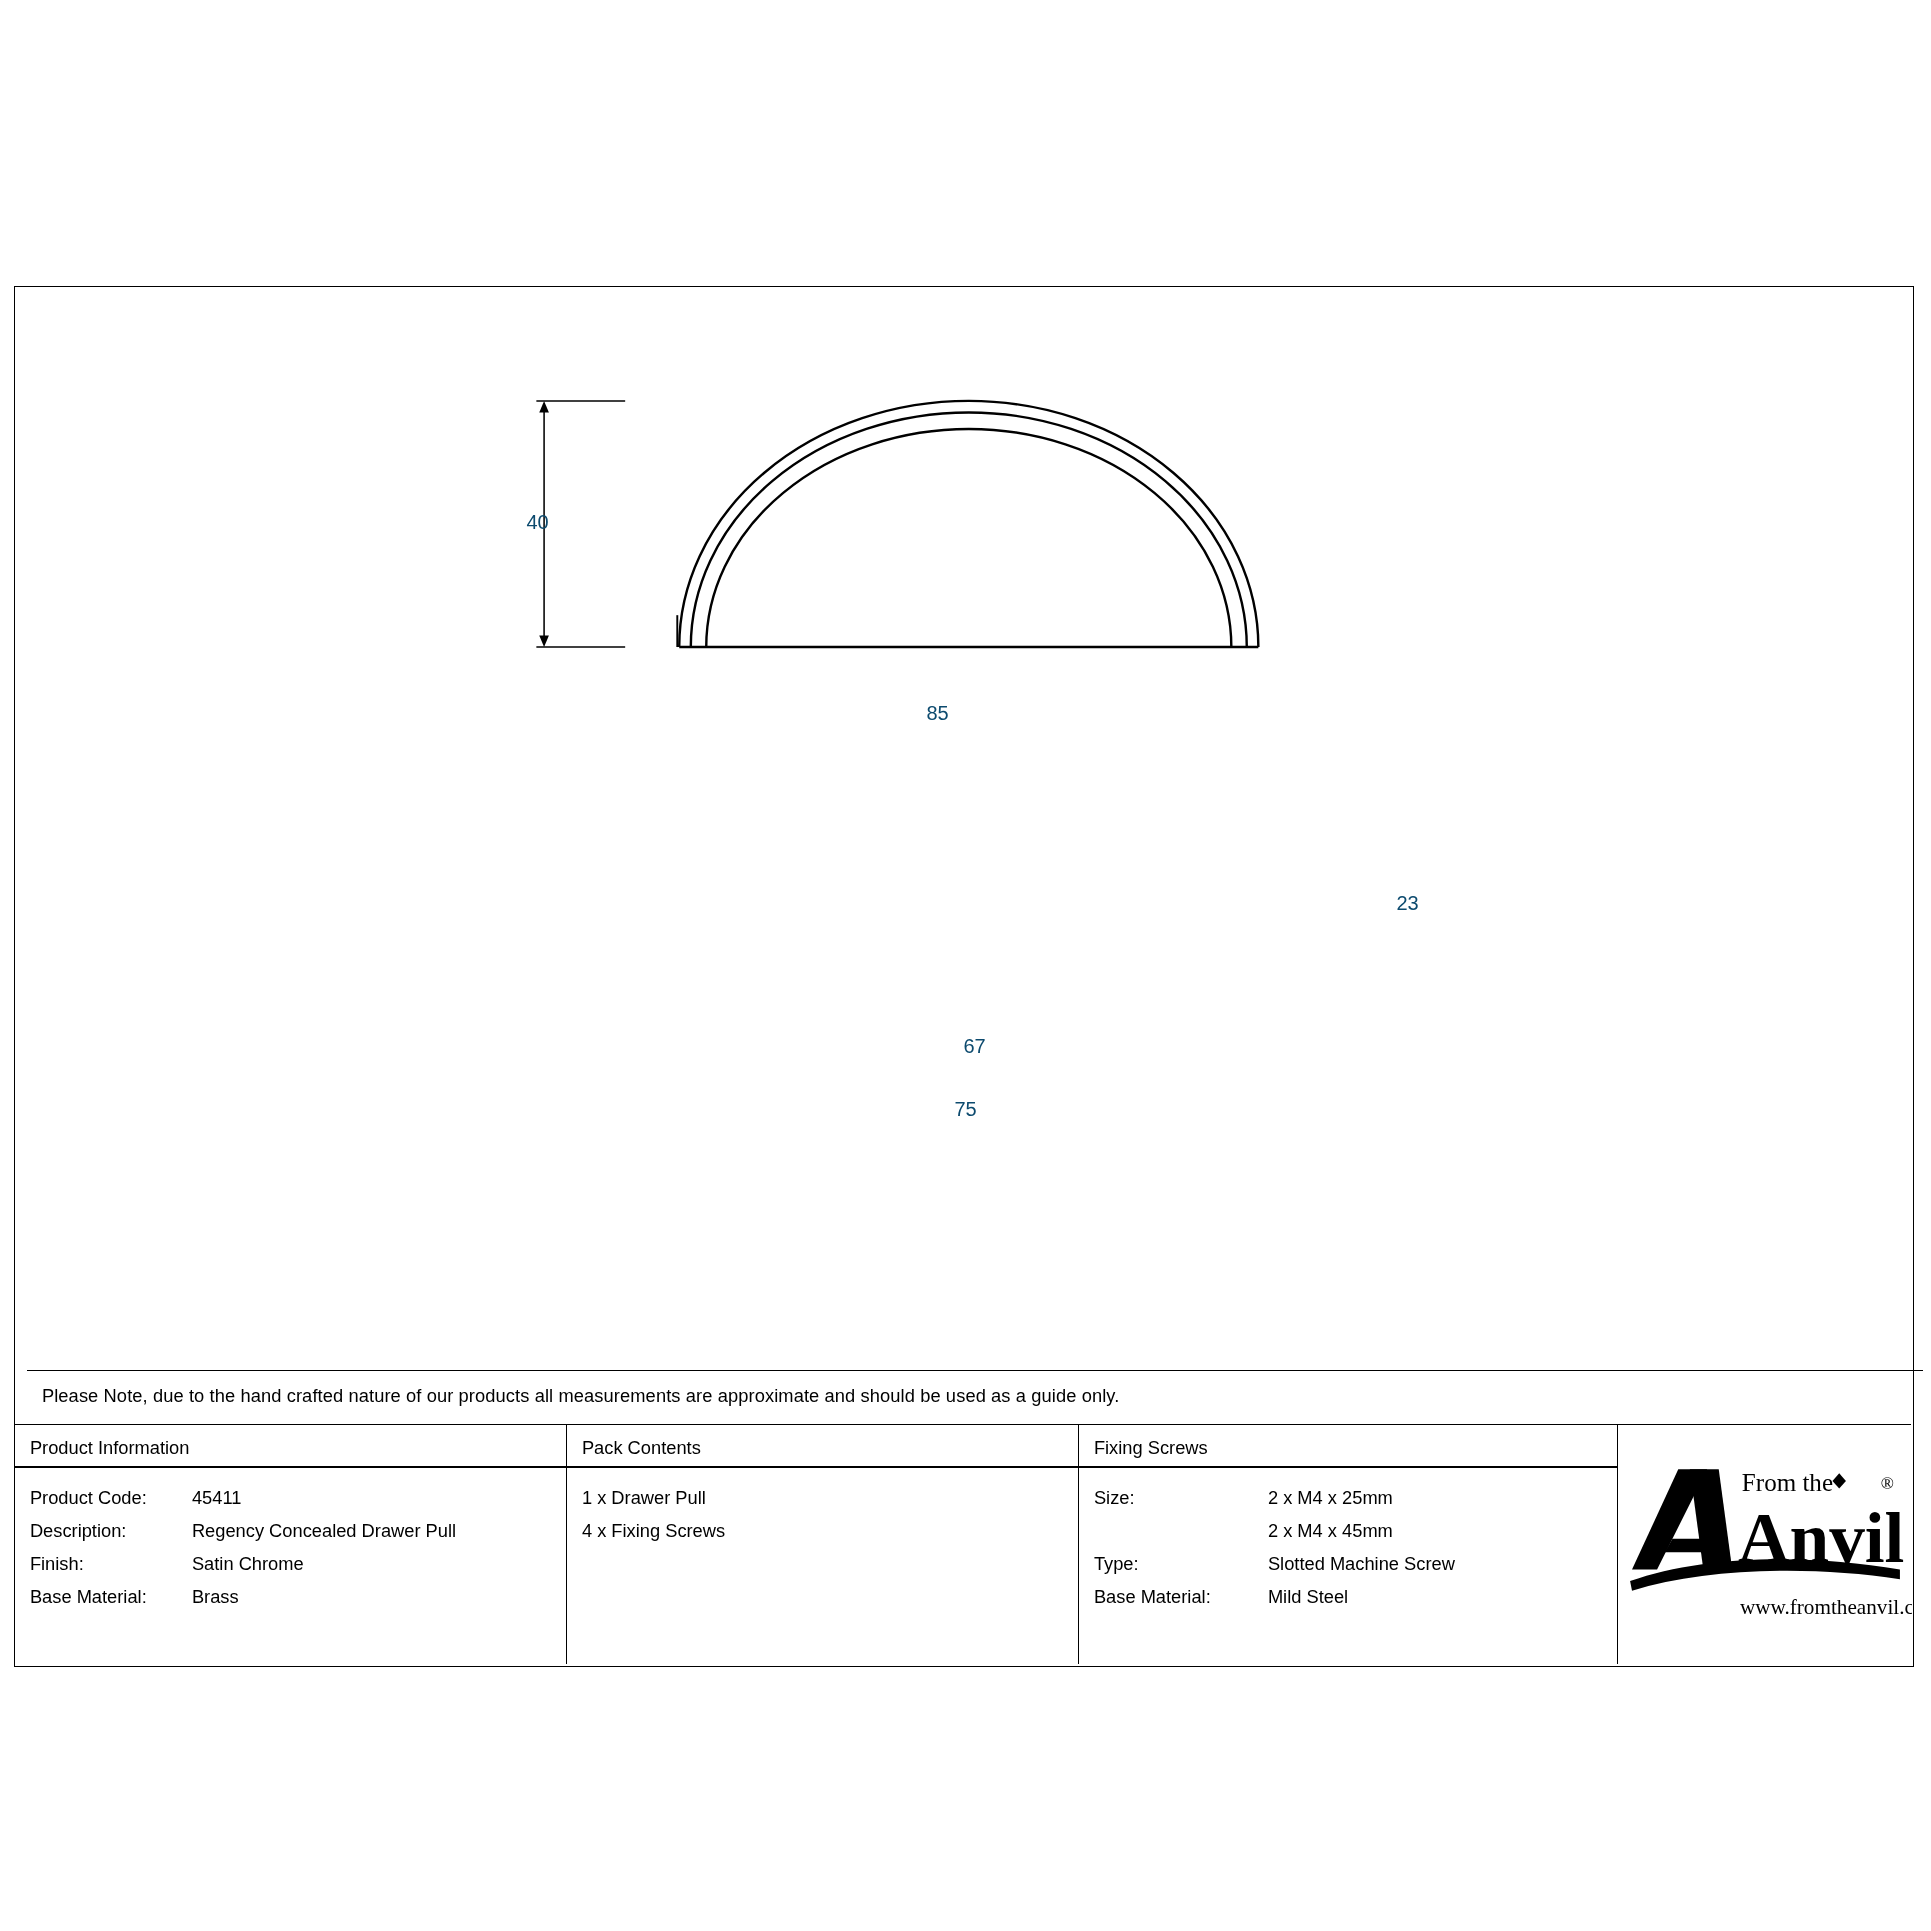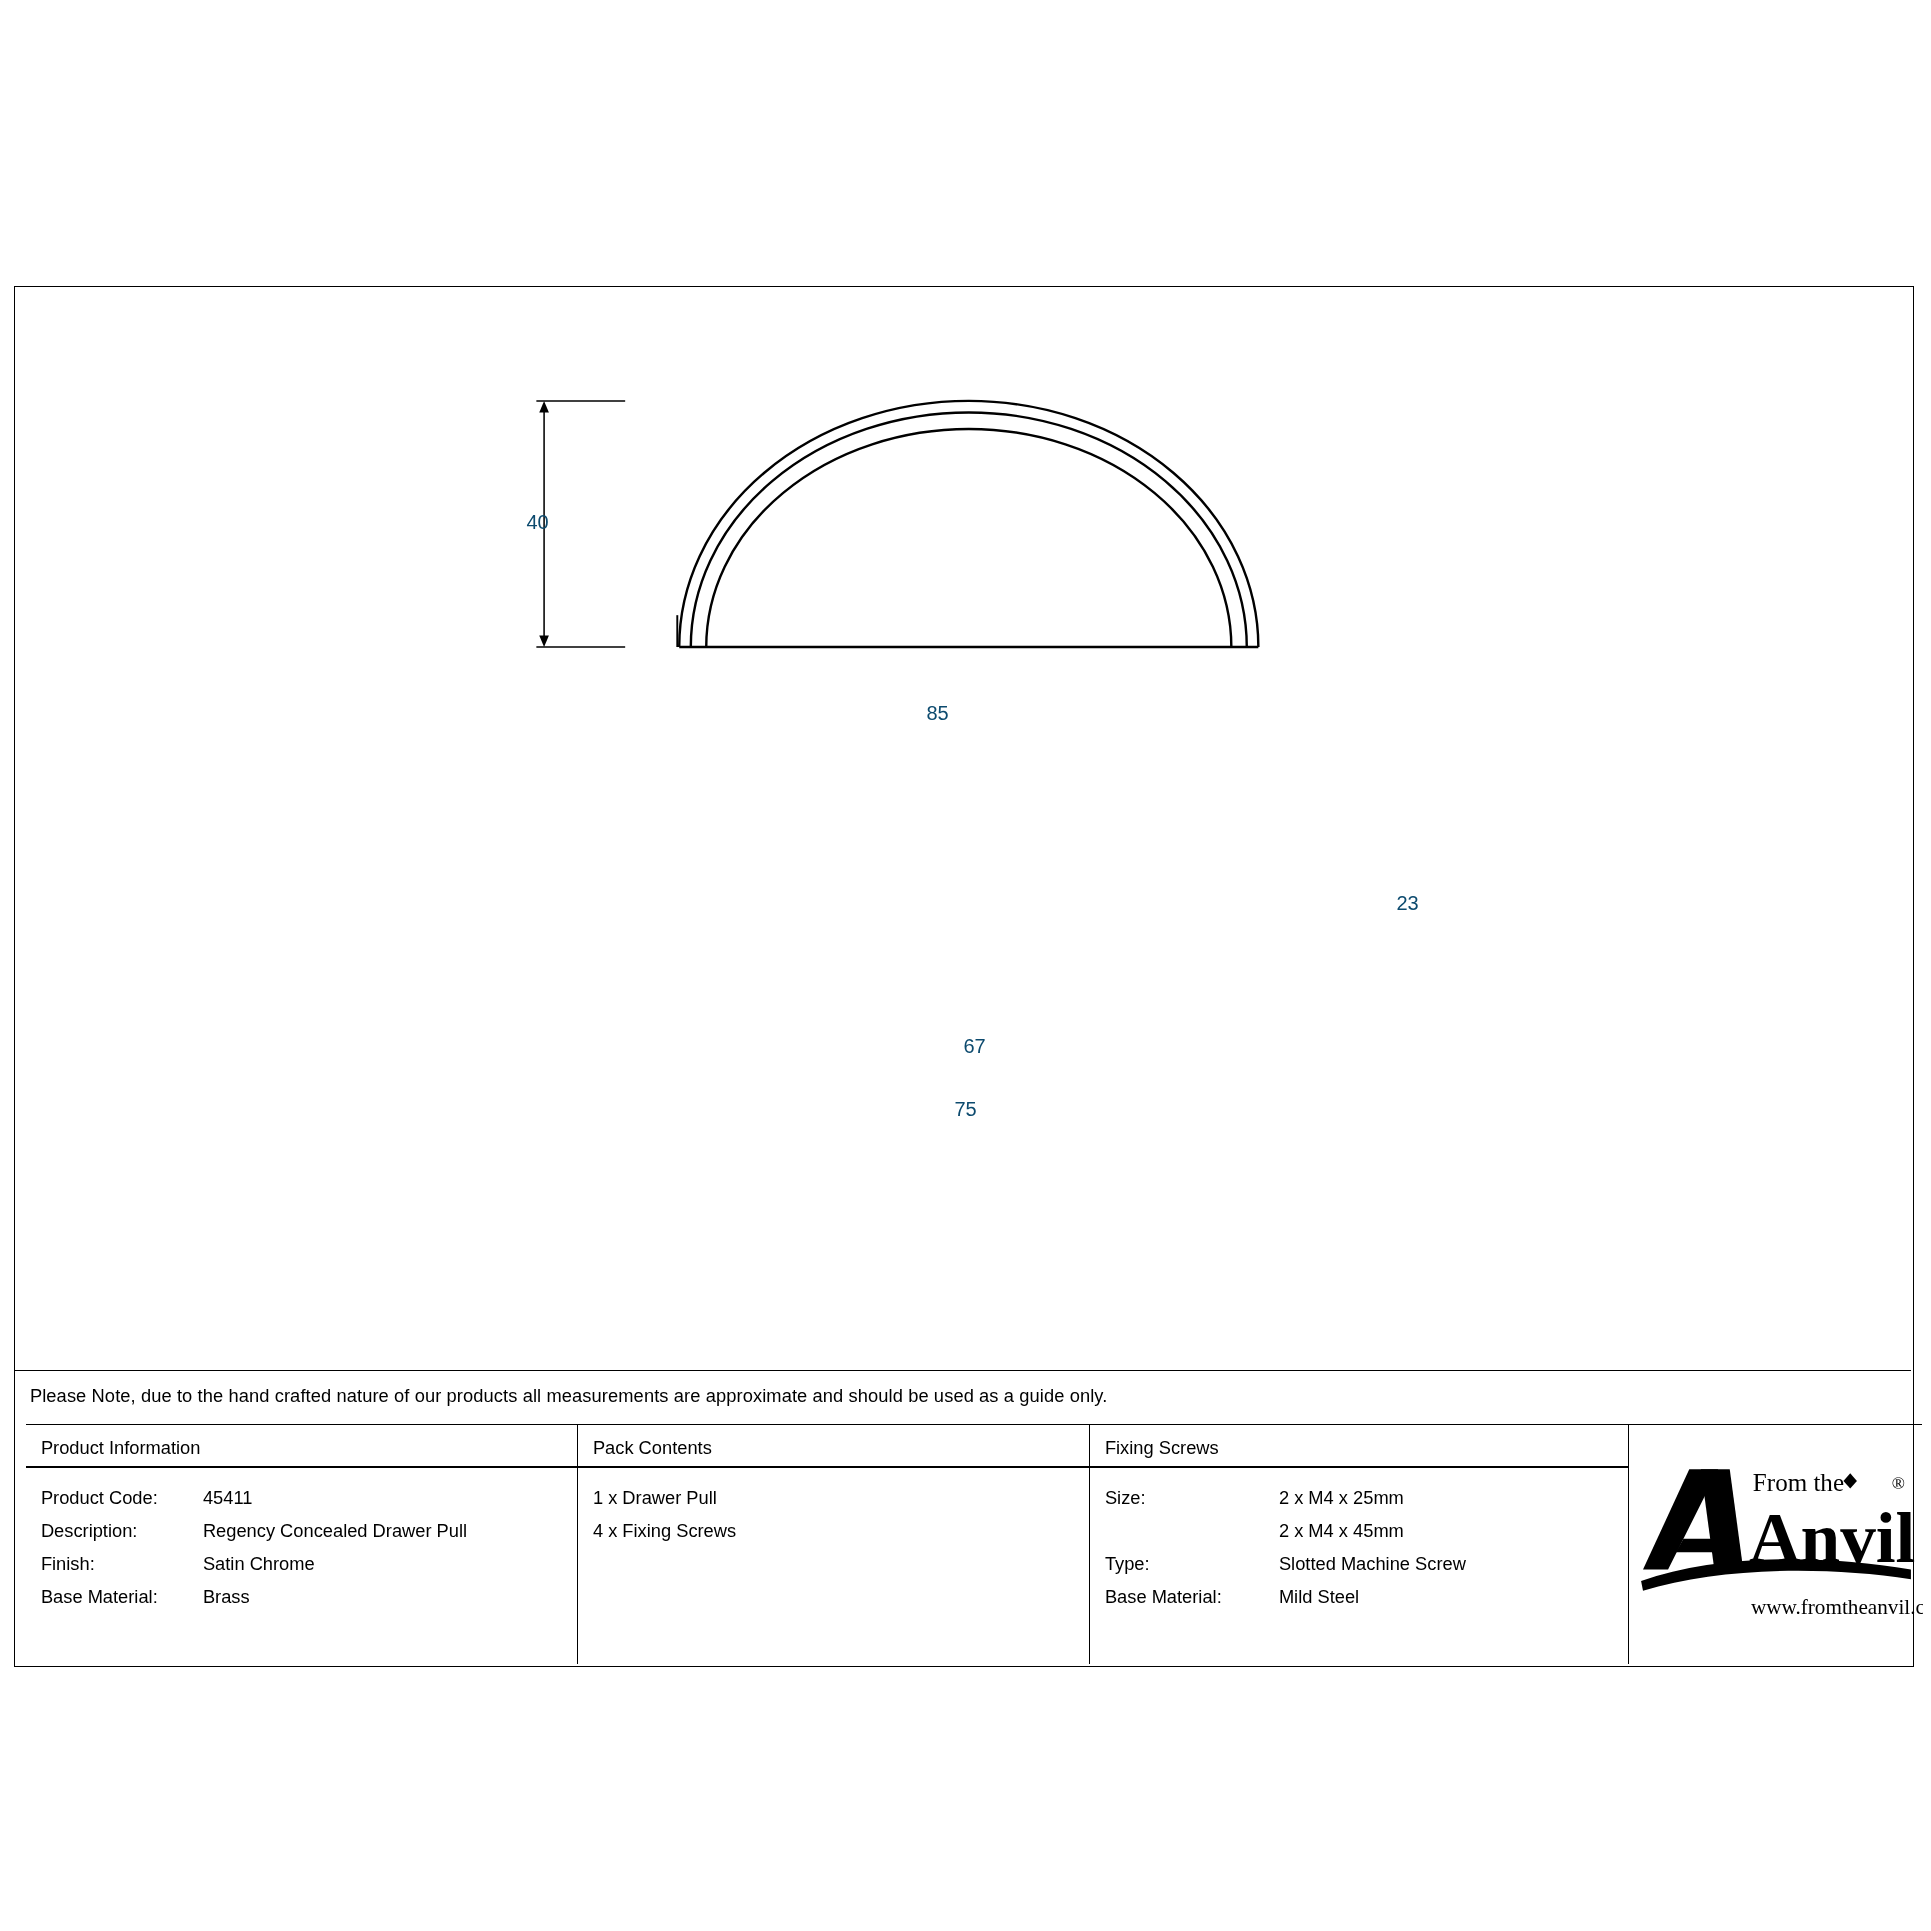--- a/index.html
+++ b/index.html
@@ -1,21 +1,21 @@
 <!DOCTYPE html>
 <html><head>
 <meta charset="utf-8">
 <style>
   html,body{margin:0;padding:0;background:#ffffff;}
   body{width:1931px;height:1931px;font-family:"Liberation Sans",sans-serif;color:#000;}
   .sheet{position:absolute;left:13.5px;top:286px;width:1900px;height:1381px;border:1.9px solid #000;box-sizing:border-box;background:#fff;}
   .drawing{position:absolute;left:0;top:0;width:1896px;height:1083px;}
-  .notebar{position:absolute;left:0;top:1083px;width:1896px;height:54px;border-top:1.9px solid #000;box-sizing:border-box;}
+  .notebar{position:absolute;left:12px;top:1083px;width:1896px;height:54px;border-top:1.9px solid #000;box-sizing:border-box;}
   .notebar .txt{position:absolute;left:15.4px;top:13.5px;font-size:18.3px;letter-spacing:0.1px;}
-  .tablewrap{position:absolute;left:0;top:1137px;width:1896px;height:239px;border-top:1.9px solid #000;box-sizing:border-box;margin-left:11px;}
+  .tablewrap{position:absolute;left:0;top:1137px;width:1896px;height:239px;border-top:1.9px solid #000;box-sizing:border-box;}
   .col{position:absolute;top:0;height:239px;box-sizing:border-box;}
   .col .hdr{position:absolute;left:15.4px;top:11.6px;font-size:18.3px;}
   .col .hdrline{position:absolute;left:0;top:41px;width:100%;height:1.9px;background:#000;}
   .col.c1{left:0;width:552px;border-right:1.9px solid #000;}
   .col.c2{left:552px;width:512px;border-right:1.9px solid #000;}
   .col.c3{left:1064px;width:539px;border-right:1.9px solid #000;}
   .col.c4{left:1603px;width:294px;}
   .rows{position:absolute;left:15.4px;top:56px;font-size:18.3px;}
   .row{display:flex;line-height:33px;}
   .row .k{width:162px;flex:none;}

